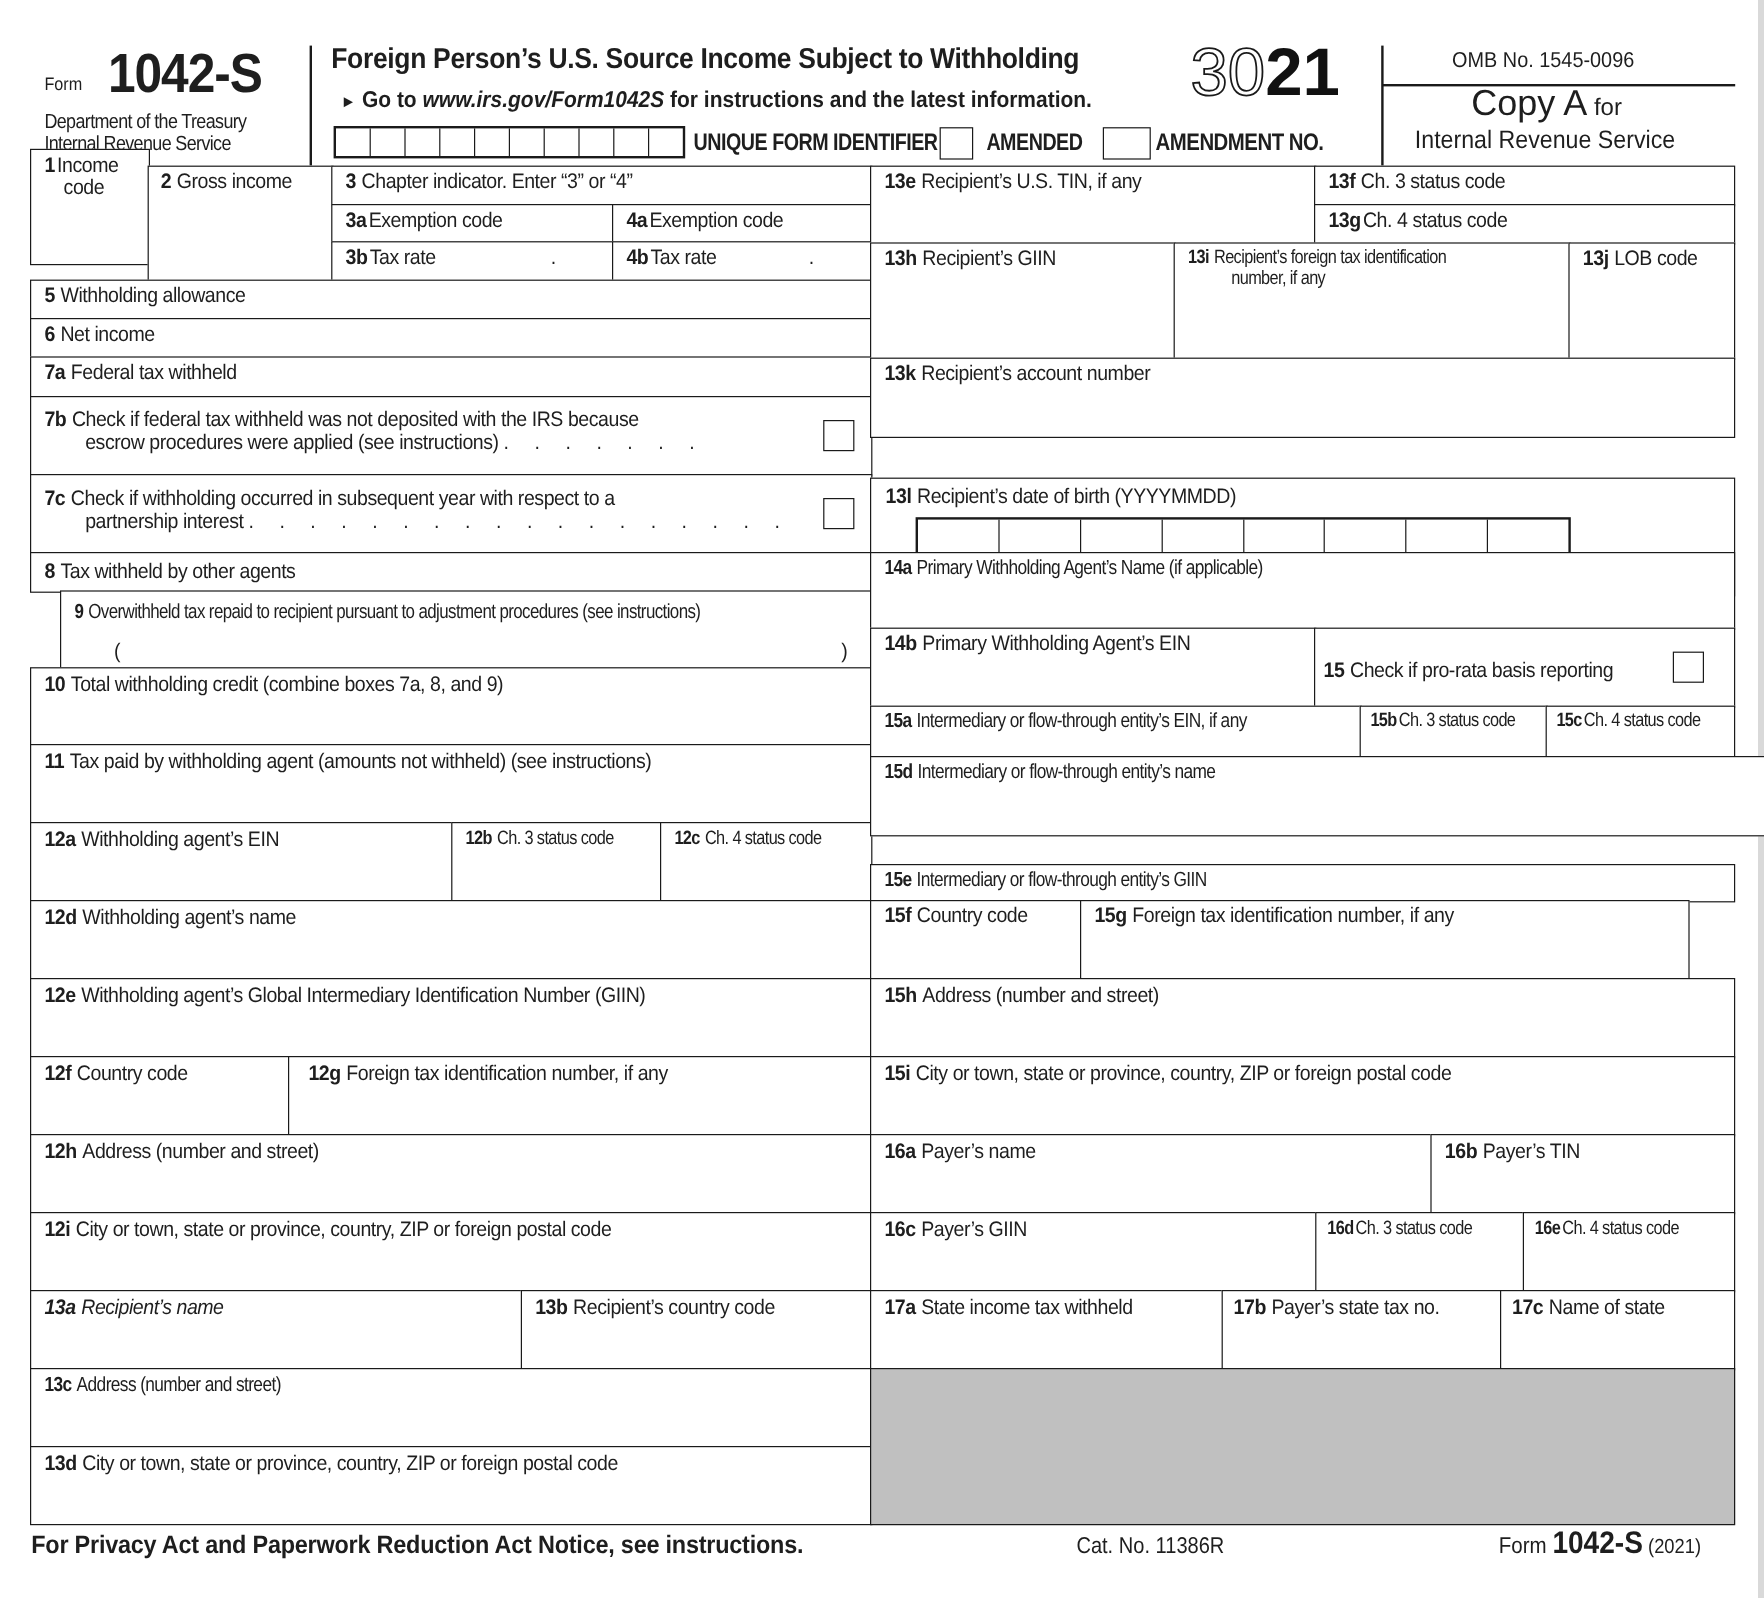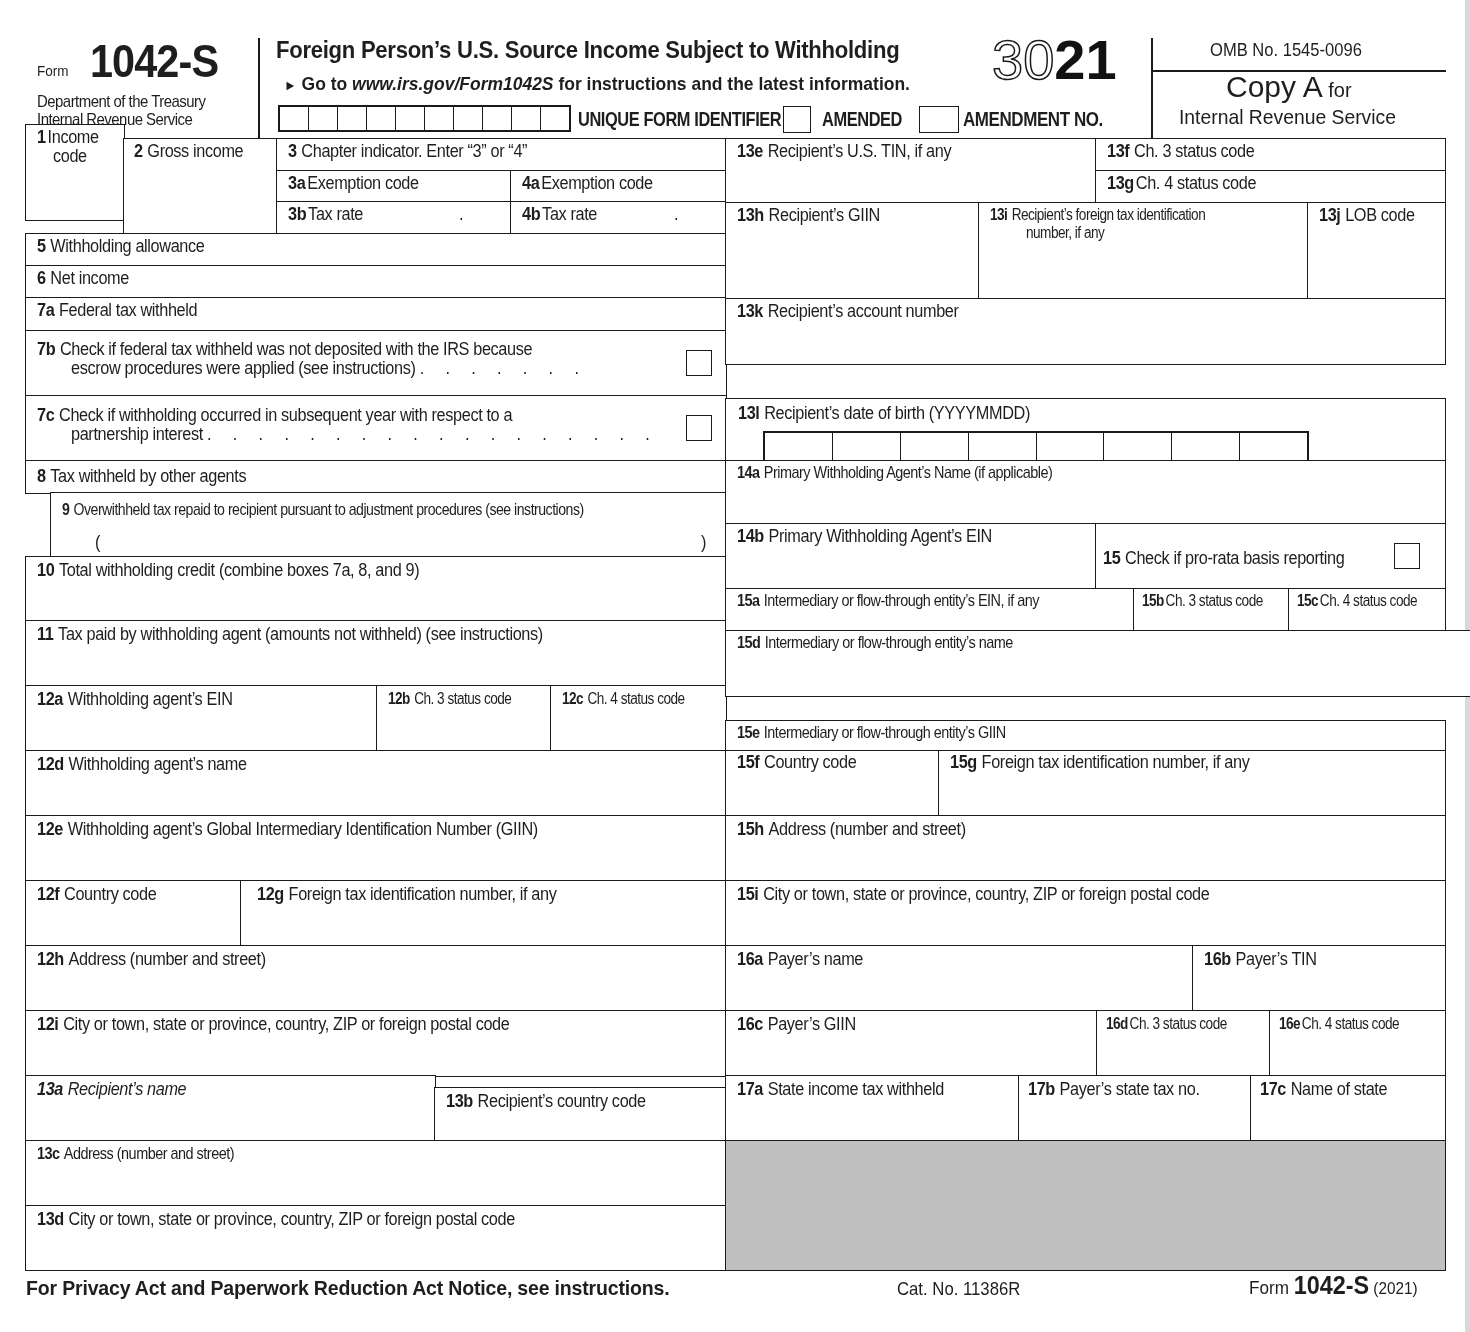--- a/index.html
+++ b/index.html
@@ -152,21 +152,21 @@
 </div>
 <div class="cell" style="left:25px;top:945px;width:702px;height:67px;">
   <span class="lbl" style="top:3px;"><span class="num">12h</span><span>Address (number and street)</span></span>
 </div>
 <div class="cell" style="left:25px;top:1010px;width:702px;height:67px;">
   <span class="lbl" style="top:3px;"><span class="num">12i</span><span>City or town, state or province, country, ZIP or foreign postal code</span></span>
 </div>
 <div class="cell" style="left:25px;top:1075px;width:411px;height:67px;font-style:italic;">
   <span class="lbl" style="top:3px;"><span class="num">13a</span><span>Recipient’s name</span></span>
 </div>
-<div class="cell" style="left:434px;top:1075px;width:293px;height:67px;margin-top:12px;">
+<div class="cell" style="left:434px;top:1075px;width:293px;height:67px;">
   <span class="lbl" style="top:3px;"><span class="num">13b</span><span>Recipient’s country code</span></span>
 </div>
 <div class="cell" style="left:25px;top:1140px;width:702px;height:67px;">
   <span class="lbl small" style="top:3px;font-size:17px;"><span class="num">13c</span><span>Address (number and street)</span></span>
 </div>
 <div class="cell" style="left:25px;top:1205px;width:702px;height:66px;">
   <span class="lbl" style="top:3px;"><span class="num">13d</span><span>City or town, state or province, country, ZIP or foreign postal code</span></span>
 </div>
 
 <div class="cell" style="left:725px;top:138px;width:372px;height:66px;">
@@ -225,21 +225,21 @@
 </div>
 <div class="cell" style="left:725px;top:630px;width:821px;height:67px;">
   <span class="lbl small" style="font-size:17px;"><span class="num">15d</span><span>Intermediary or flow-through entity’s name</span></span>
 </div>
 <div class="cell" style="left:725px;top:720px;width:721px;height:32px;">
   <span class="lbl small" style="font-size:17px;top:2px;"><span class="num">15e</span><span>Intermediary or flow-through entity’s GIIN</span></span>
 </div>
 <div class="cell" style="left:725px;top:750px;width:215px;height:67px;">
   <span class="lbl" style="top:1px;"><span class="num">15f</span><span>Country code</span></span>
 </div>
-<div class="cell" style="left:938px;top:750px;width:508px;height:67px;">
+<div class="cell" style="left:900px;top:750px;width:508px;height:67px;">
   <span class="lbl" style="top:1px;"><span class="num">15g</span><span>Foreign tax identification number, if any</span></span>
 </div>
 <div class="cell" style="left:725px;top:815px;width:721px;height:67px;">
   <span class="lbl" style="top:3px;"><span class="num">15h</span><span>Address (number and street)</span></span>
 </div>
 <div class="cell" style="left:725px;top:880px;width:721px;height:67px;">
   <span class="lbl" style="top:3px;"><span class="num">15i</span><span>City or town, state or province, country, ZIP or foreign postal code</span></span>
 </div>
 <div class="cell" style="left:725px;top:945px;width:469px;height:67px;">
   <span class="lbl" style="top:3px;"><span class="num">16a</span><span>Payer’s name</span></span>

